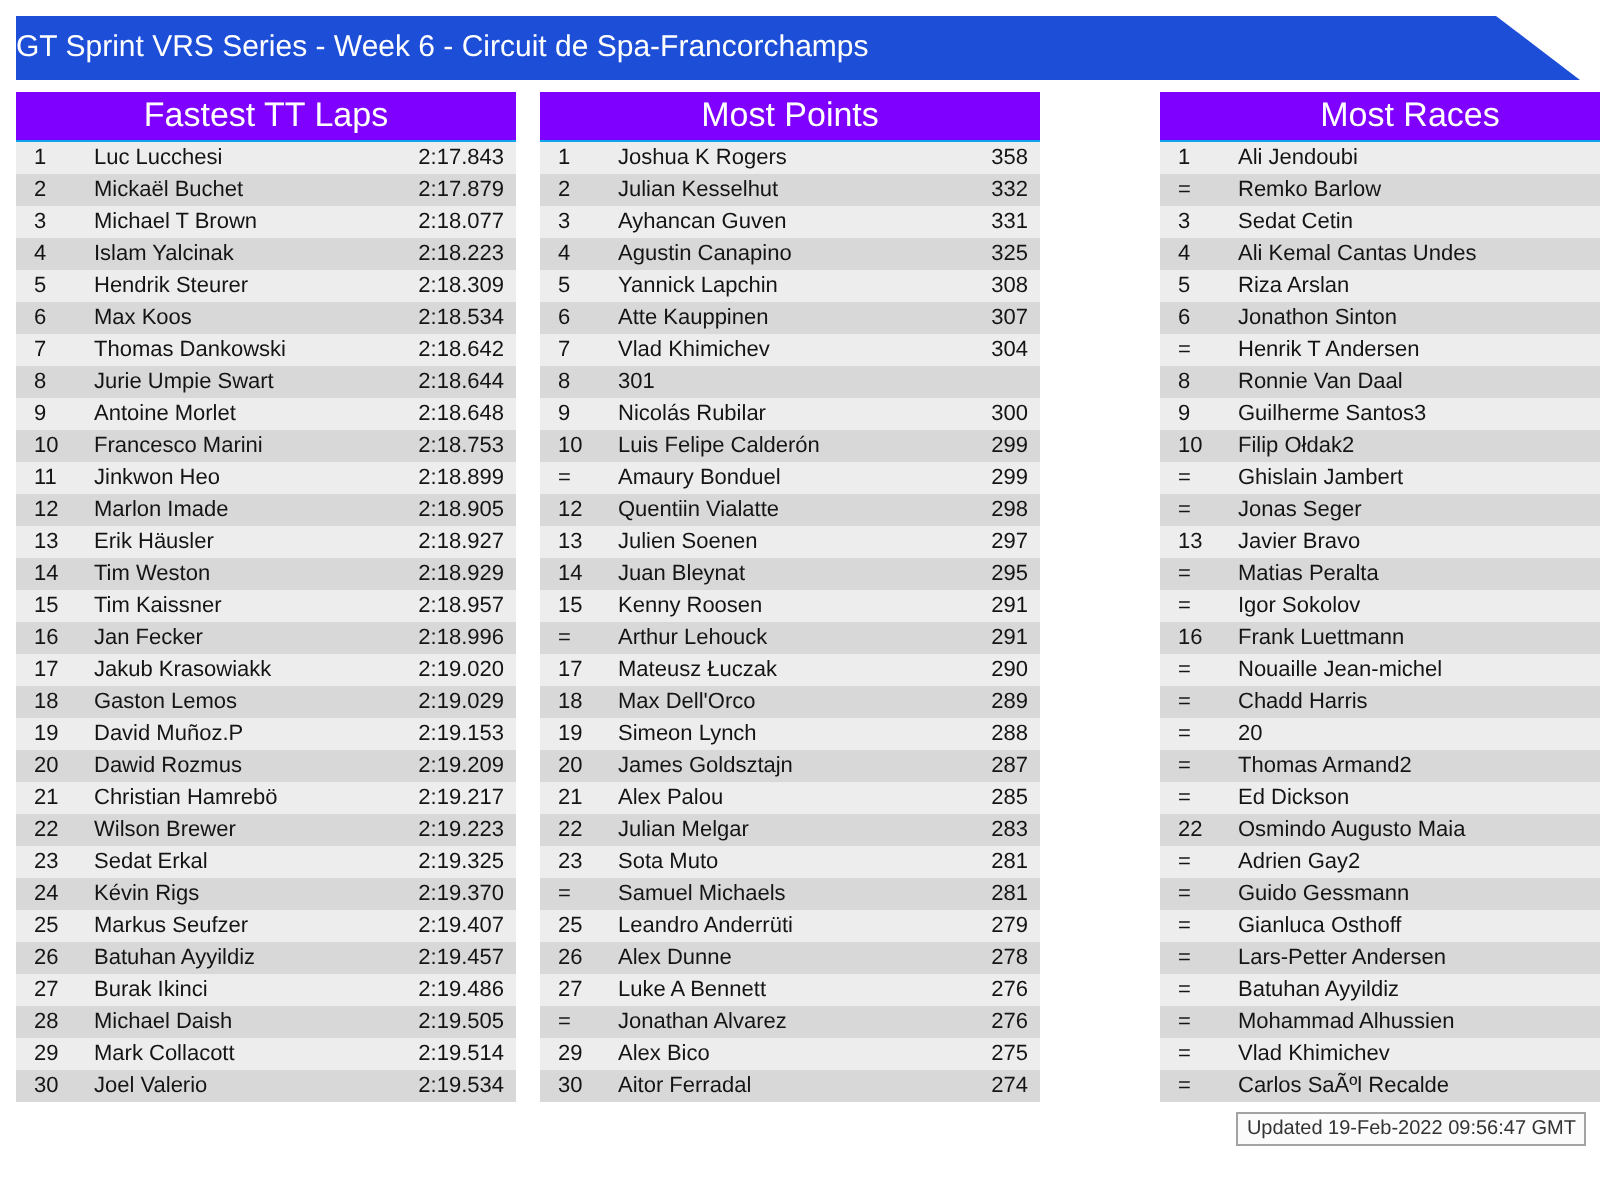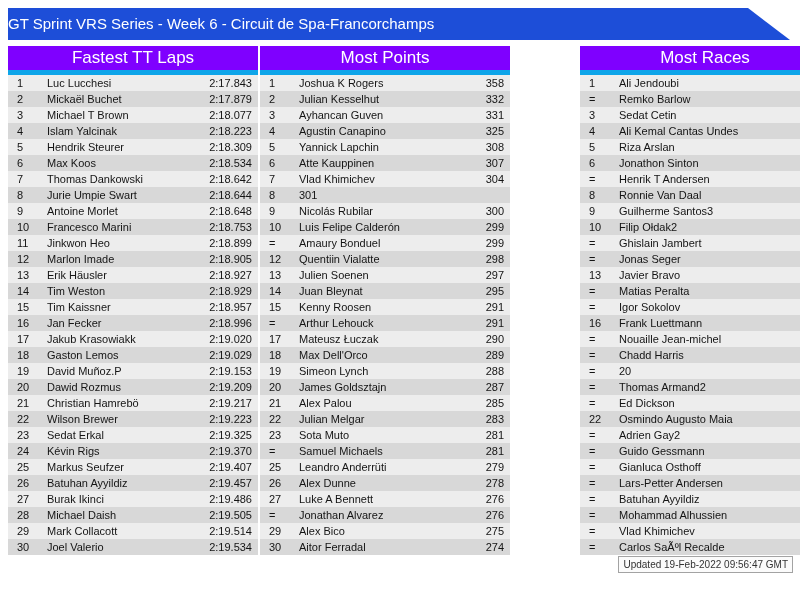--- a/index.html
+++ b/index.html
@@ -23,27 +23,27 @@
     clip-path: polygon(0 0, 740px 0, 100% 100%, 0 100%);
     white-space: nowrap;
   }
 
   
   .board {
     position: absolute; top: 46px;
     width: 250px;
   }
   .board.t0 { left: 8px; }
-  .board.t1 { left: 260px; border-radius: 28px; }
+  .board.t1 { left: 270px; border-radius: 28px; }
   .board.t2 { left: 536px; margin-left: 44px; }
 
   .board-header {
     height: 24px;
     background: #7f00ff;
-    border-bottom: 5px solid #0ea5e9;
+    border-bottom: 1px solid #0ea5e9;
     color: #ffffff;
     font-size: 17px;
     line-height: 24px;
     text-align: center;
     white-space: nowrap;
     overflow: hidden;
   }
 
   .rows { width: 100%; }
   .row {

